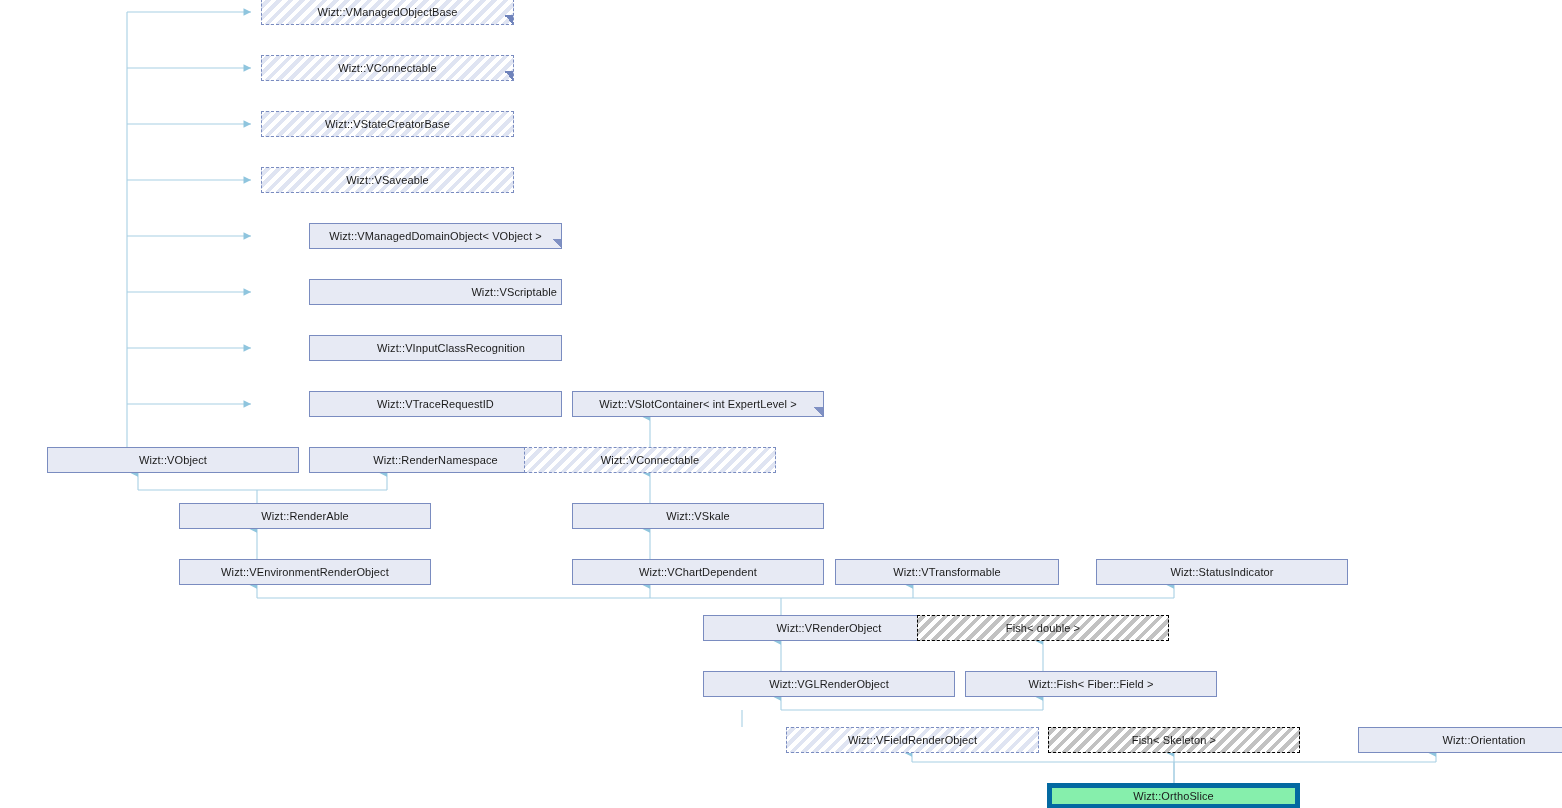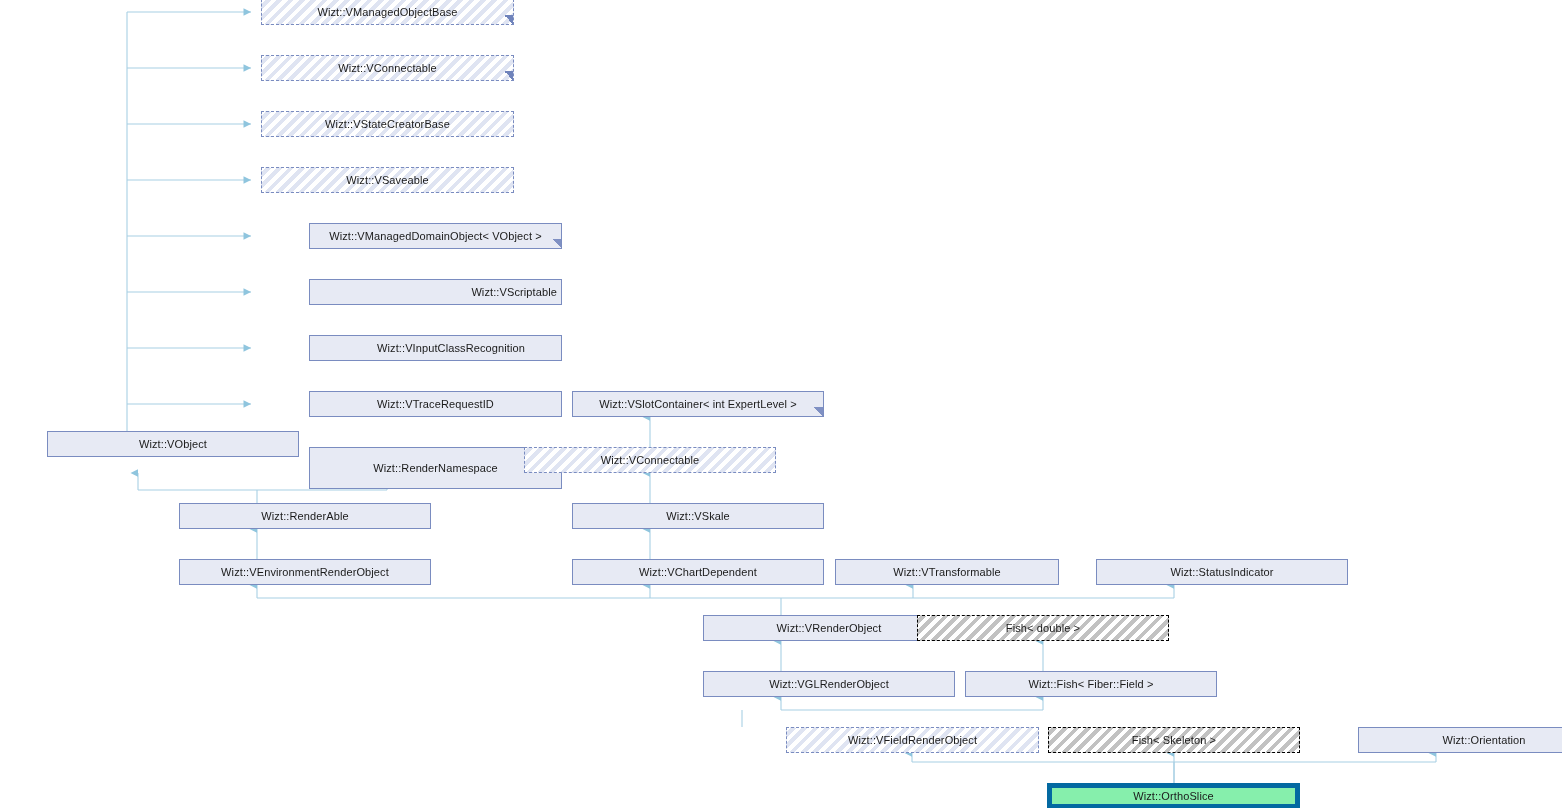--- a/index.html
+++ b/index.html
@@ -177,24 +177,24 @@
       <div class="node n-solid" style="left: 261px; top: 335px; width: 253px; height: 26px; padding-left: 31px;">
         <span class="lbl">Wizt::VInputClassRecognition</span>
       </div>
       <div class="node n-solid" style="left: 261px; top: 391px; width: 253px; height: 26px;">
         <span class="lbl">Wizt::VTraceRequestID</span>
       </div>
       <div class="node n-solid" style="left: 524px; top: 391px; width: 252px; height: 26px;">
         <span class="lbl">Wizt::VSlotContainer&lt; int ExpertLevel &gt;</span>
         <span class="fold fold-solid"></span>
       </div>
-      <div class="node n-solid" style="left: -1px; top: 431px; width: 252px; height: 26px;">
+      <div class="node n-solid" style="left: -1px; top: 447px; width: 252px; height: 26px;">
         <span class="lbl">Wizt::VObject</span>
       </div>
-      <div class="node n-solid" style="left: 261px; top: 447px; width: 253px; height: 42px;">
+      <div class="node n-solid" style="left: 261px; top: 447px; width: 253px; height: 26px;">
         <span class="lbl">Wizt::RenderNamespace</span>
       </div>
       <div class="node n-hatch-blue" style="left: 524px; top: 447px; width: 252px; height: 26px;">
         <span class="lbl">Wizt::VConnectable</span>
       </div>
       <div class="node n-solid" style="left: 131px; top: 503px; width: 252px; height: 26px;">
         <span class="lbl">Wizt::RenderAble</span>
       </div>
       <div class="node n-solid" style="left: 524px; top: 503px; width: 252px; height: 26px;">
         <span class="lbl">Wizt::VSkale</span>

